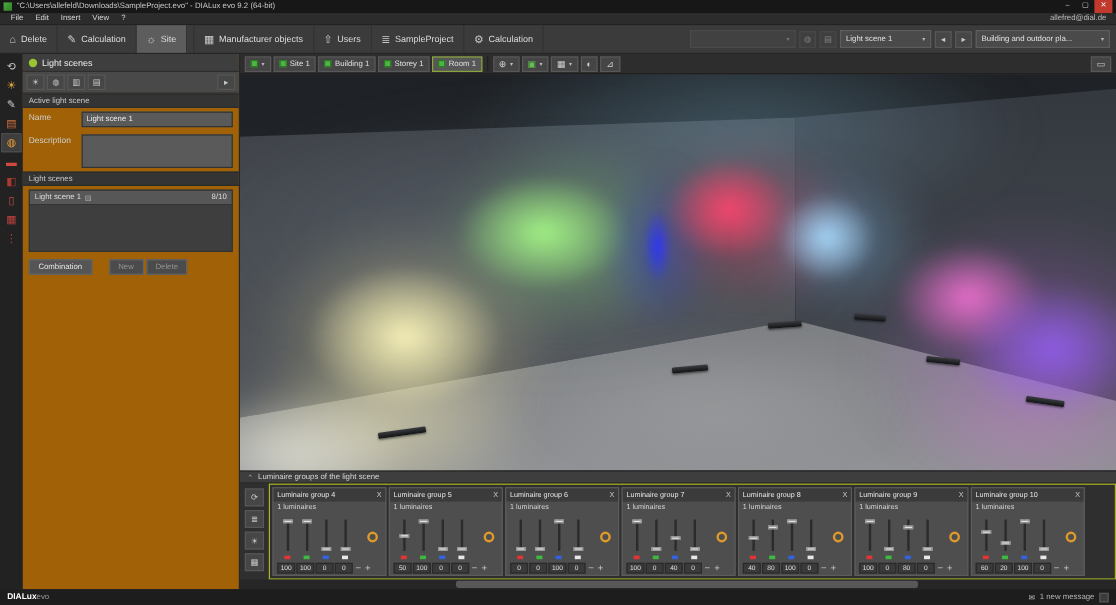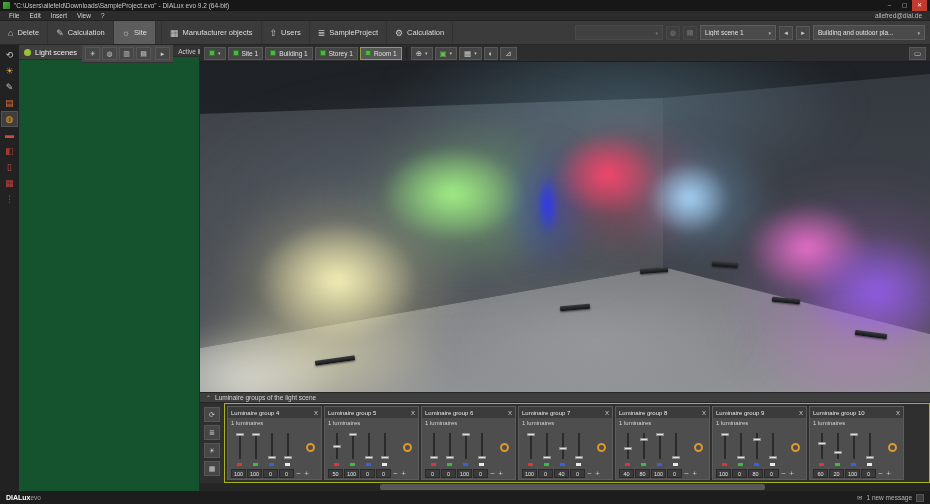--- a/index.html
+++ b/index.html
@@ -27,21 +27,21 @@
 .combo.disabled{opacity:.45;width:88px}
 .caret{font-size:5px;color:#bbb;margin-left:auto}
 .sq-btn{width:14px;height:14px;background:#464646;border:1px solid #575757;display:flex;align-items:center;justify-content:center;font-size:7px;color:#c9c9c9}
 .sq-btn.dim{opacity:.45}
 
 .main{flex:1;display:flex;min-height:0}
 .iconstrip{width:19px;background:#222;display:flex;flex-direction:column;align-items:center;padding:3px 0;gap:2px;flex:none}
 .strip-ic{width:15px;height:14px;display:flex;align-items:center;justify-content:center;font-size:9px}
 .strip-ic.active{background:#3e3e3e;outline:1px solid #555}
 
-.sidebar{width:181px;background:#14532d;border-right:1px solid #272727;display:flex;flex-direction:row;flex:none;font-size:7px}
+.sidebar{width:181px;background:#a16207;border-right:1px solid #272727;display:flex;flex-direction:column;flex:none;font-size:7px}
 .sb-title{height:15px;background:#3e3e3e;display:flex;align-items:center;gap:4px;padding:0 5px;border-bottom:1px solid #2d2d2d;font-size:7.5px;color:#eee;flex:none}
 .sb-dot{width:7px;height:7px;border-radius:50%;background:#9ac431;flex:none}
 .sb-tools{height:18px;background:#494949;display:flex;align-items:center;gap:2px;padding:0 3px;border-bottom:1px solid #333;flex:none}
 .sb-tools .sq-btn{width:15px;height:13px}
 .sb-tools .spacer{flex:1}
 .sb-sec{height:12px;background:#343434;line-height:12px;padding:0 5px;font-size:6.5px;color:#c9c9c9;border-top:1px solid #2c2c2c;border-bottom:1px solid #2c2c2c;flex:none}
 .sb-row{display:flex;align-items:flex-start;padding:3px 5px;gap:4px}
 .sb-label{width:40px;color:#ccc;padding-top:2px;flex:none}
 .sb-input{flex:1;height:13px;background:#5a5a5a;border:1px solid #333;color:#eee;font-size:6.5px;padding:0 3px;font-family:inherit}
 .sb-textarea{flex:1;height:28px;background:#5a5a5a;border:1px solid #333;resize:none}

